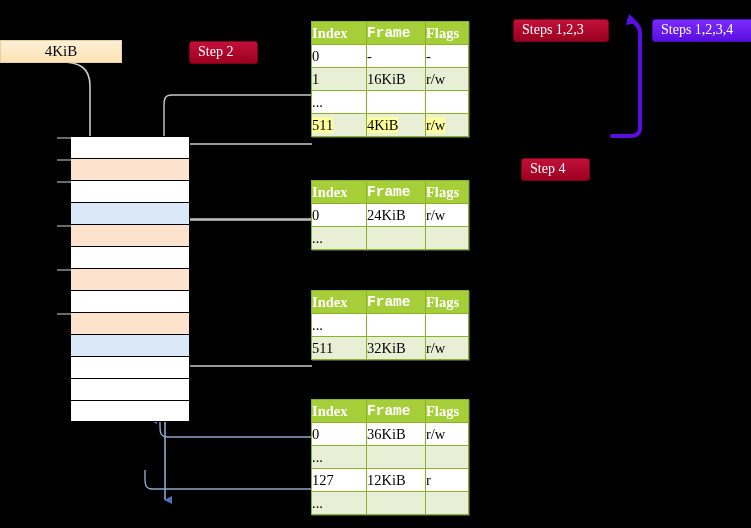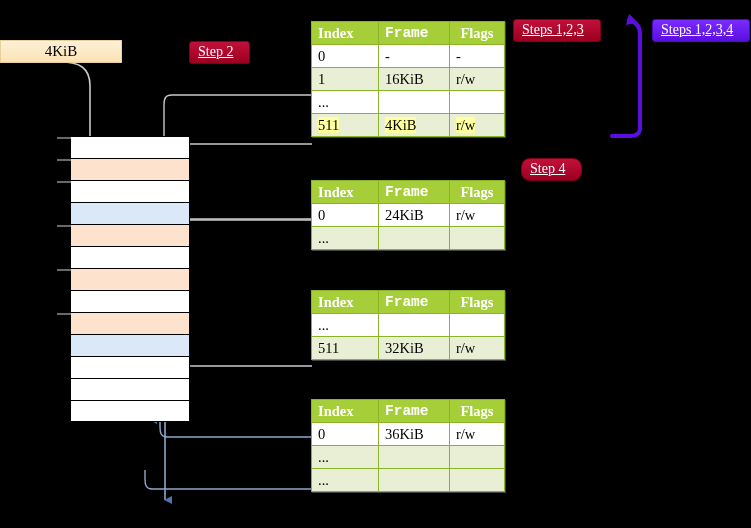--- a/index.html
+++ b/index.html
@@ -16,54 +16,53 @@
   .ptable{
     position:absolute;
     border-collapse:collapse;
     background:#fff;
     font-size:14.5px;
     color:#000;
     box-shadow:1px 1px 0 rgba(120,120,120,.55);
   }
   .ptable td,.ptable th{
     border:1px solid #8ab32a;
-    padding:2px 6px;
+    padding:2px 0;
     height:18px;
     text-align:left;
     font-weight:normal;
     white-space:nowrap;
     vertical-align:middle;
   }
   .ptable thead th{
     background:#a6ce39;
     color:#ffffff;
     font-weight:bold;
     border:1px solid #8ab32a;
     font-size:14.5px;
   }
   .ptable tbody tr.odd td{background:#ffffff;}
   .ptable tbody tr.even td{background:#e9efd5;}
   .ptable td.c-index{width:54px;}
   .ptable td.c-frame{width:58px;}
   .ptable td.c-flags{width:42px;}
   .ptable th.c-index{width:54px;}
   .ptable th.c-frame{width:58px;font-family:Liberation Mono, monospace;}
-  .ptable th.c-flags{width:42px;text-align:center;}
+  .ptable th.c-flags{width:42px;}
   .hl > span{background:#ffff9e;}
 
   
   .badge{
     position:absolute;
     color:#ffffff;
     font-size:14px;
-    padding:2px 16px 3px 8px;
+    padding:2px 24px 3px 8px;
     border-radius:3px;
     white-space:nowrap;
     line-height:16px;
-    text-decoration:underline;
   }
   .badge.red{
     background:#b00020;
     background:linear-gradient(#c2103a,#9b0020);
     border:1px solid #7d0019;
   }
   .badge.violet{
     background:#6610f2;
     background:linear-gradient(#7a2bff,#5a0fe0);
     border:1px solid #4a0ac0;
@@ -176,21 +175,21 @@
 
   <div class="badge red" style="left:189px;top:41px;">
     <span>Step 2</span>
   </div>
   <div class="badge red" style="left:513px;top:19px;">
     <span>Steps 1,2,3</span>
   </div>
   <div class="badge violet" style="left:652px;top:19px;">
     <span>Steps 1,2,3,4</span>
   </div>
-  <div class="badge red" style="left:521px;top:158px;border-radius:9px;">
+  <div class="badge red" style="left:521px;top:158px;">
     <span>Step 4</span>
   </div>
 
   <table class="ptable" style="left:311px;top:21px;">
     <thead>
       <tr>
         <th class="c-index">Index</th>
         <th class="c-frame">Frame</th>
         <th class="c-flags">Flags</th>
       </tr>
@@ -275,20 +274,25 @@
       <tr class="odd">
         <td class="c-index">0</td>
         <td class="c-frame">36KiB</td>
         <td class="c-flags">r/w</td>
       </tr>
       <tr class="even">
         <td class="c-index">...</td>
         <td class="c-frame"></td>
         <td class="c-flags"></td>
       </tr>
+      <tr class="odd">
+        <td class="c-index">127</td>
+        <td class="c-frame">12KiB</td>
+        <td class="c-flags">r</td>
+      </tr>
       <tr class="even">
         <td class="c-index">...</td>
         <td class="c-frame"></td>
         <td class="c-flags"></td>
       </tr>
     </tbody>
   </table>
 
 </div>
 

